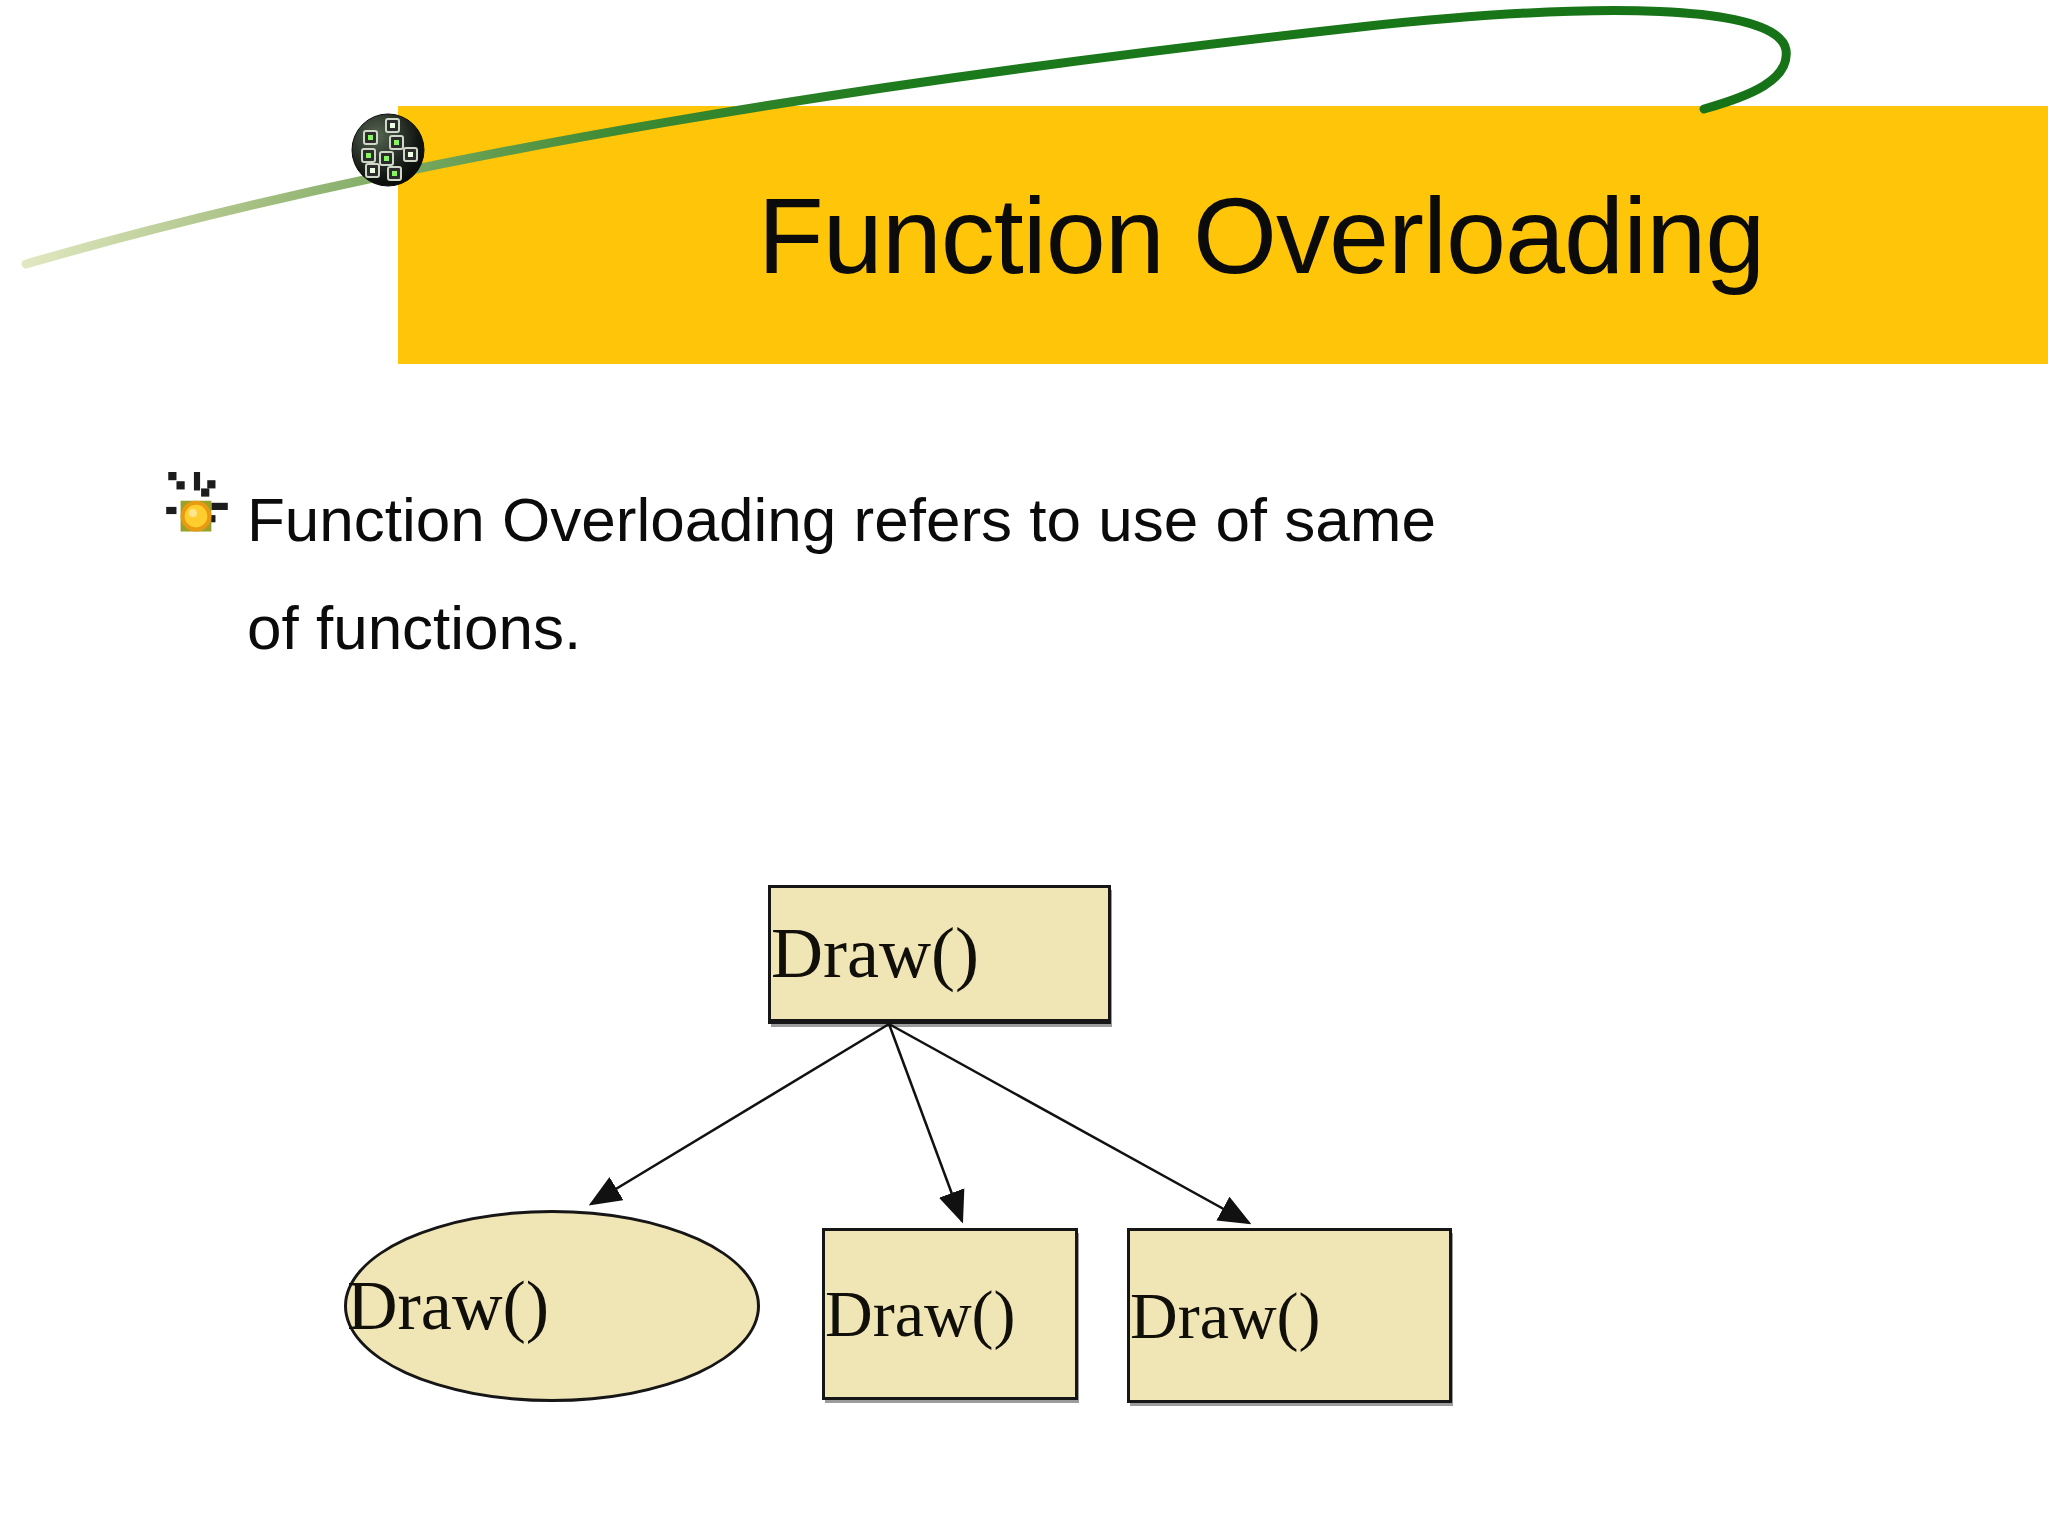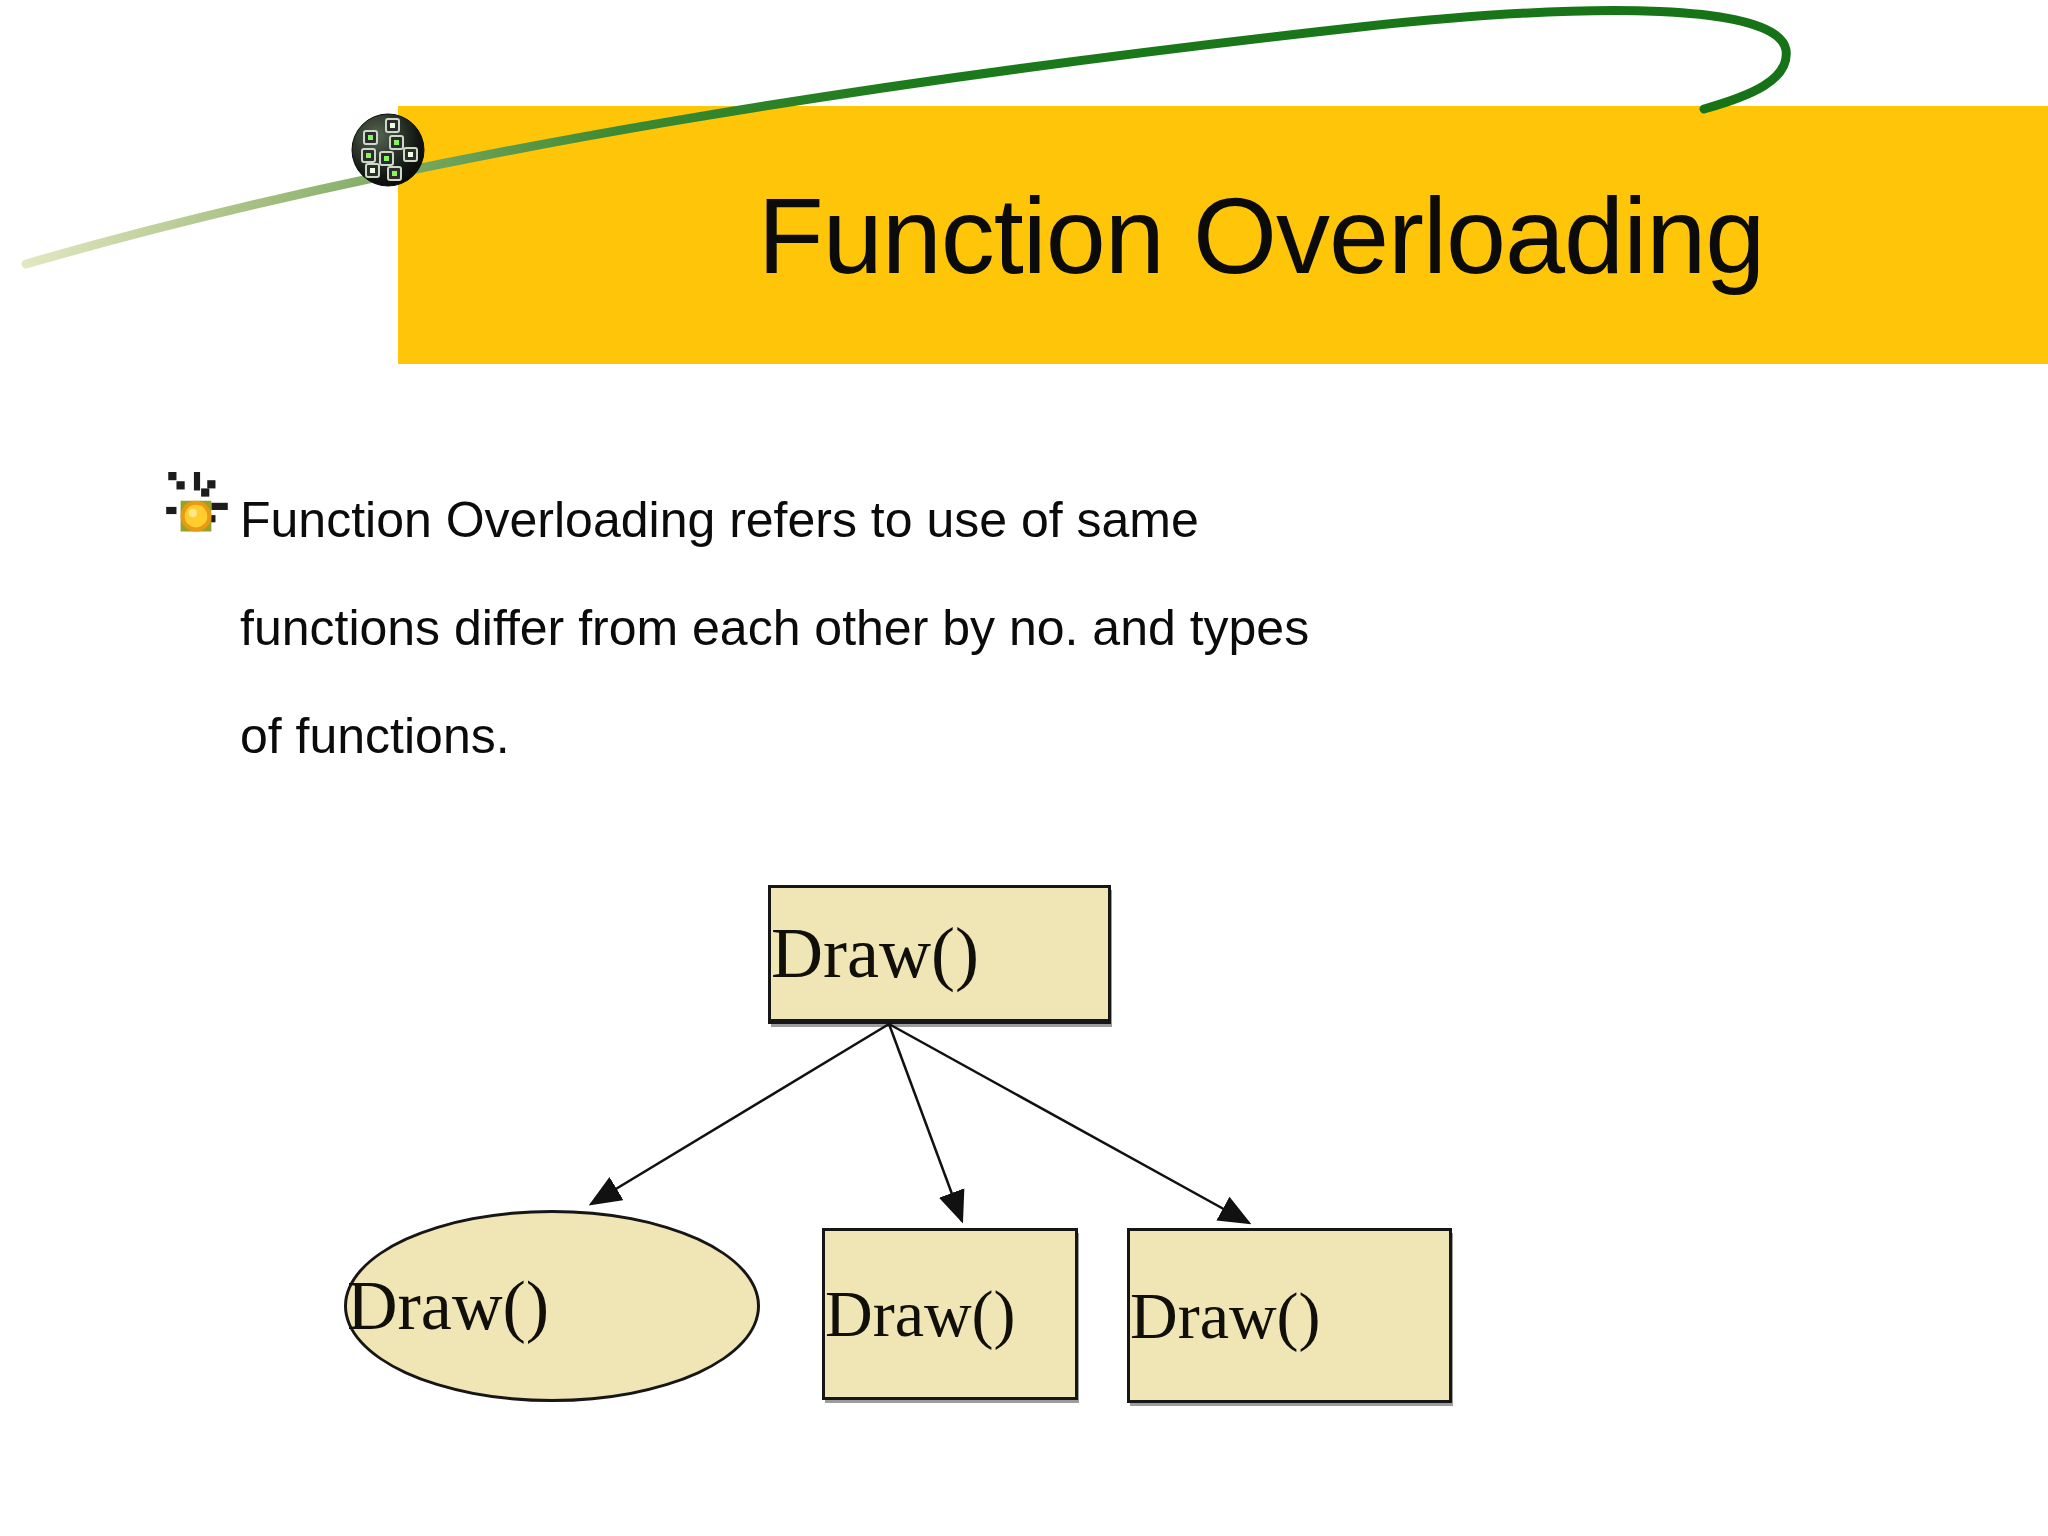--- a/index.html
+++ b/index.html
@@ -37,23 +37,23 @@
 
   
   .decor-svg{position:absolute;left:0;top:0;pointer-events:none;}
   .medallion{position:absolute;left:350px;top:112px;width:76px;height:76px;}
 
   
   .bullet-icon{position:absolute;left:166px;top:472px;width:62px;height:78px;}
 
   
   .body-text{
-    position:absolute;left:240px;top:466px;
+    position:absolute;left:247px;top:466px;
     color:var(--text_color);
-    font-size:50px;line-height:108px;
+    font-size:62px;line-height:108px;
   }
   .body-text .line{white-space:nowrap;}
 
   
   .shape{
     position:absolute;
     background:var(--shape_fill);
     border:3px solid var(--shape_border);
     box-sizing:border-box;
     display:flex;align-items:center;justify-content:flex-start;
@@ -133,21 +133,20 @@
       <rect x="0" y="34" width="10" height="7"></rect>
     </g>
     <rect x="14" y="28" width="30" height="30" fill="#9aa12a"></rect>
     <circle cx="29" cy="43" r="15" fill="#E89B10"></circle>
     <circle cx="29" cy="43" r="11" fill="#FFCE2E"></circle>
     <circle cx="26" cy="40" r="4" fill="#FFE68C"></circle>
   </svg>
 
   <div class="body-text">
     <div class="line">Function Overloading refers to use of same</div>
-    <div class="line">functions differ from each other by no. and types</div>
     <div class="line">of functions.</div>
   </div>
 
   <div class="shape rect root-box">
     <span>Draw()</span>
   </div>
   <div class="shape ellipse">
     <span>Draw()</span>
   </div>
   <div class="shape rect mid-box">

